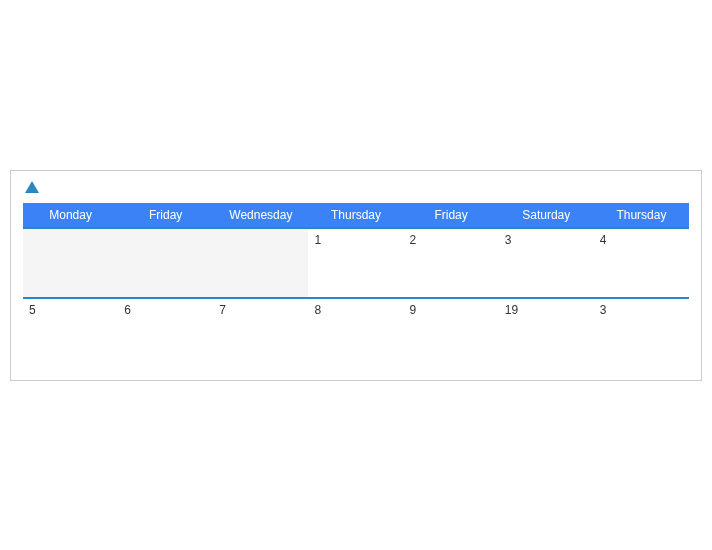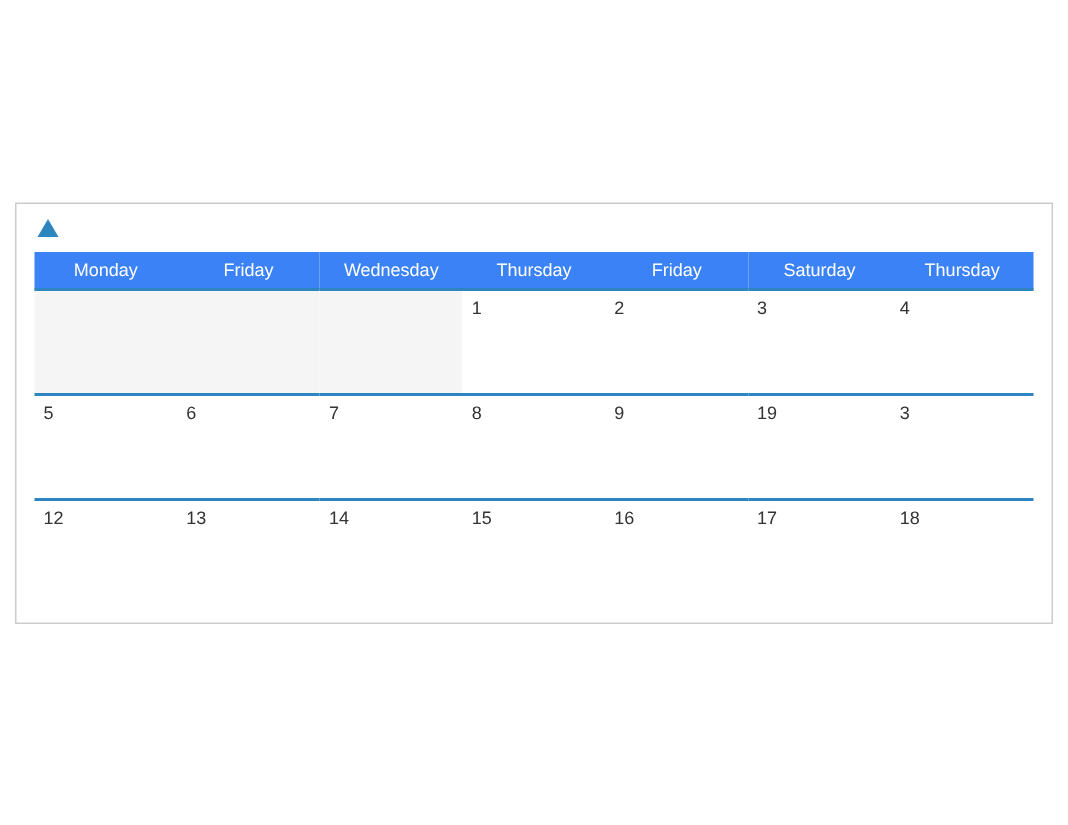--- a/index.html
+++ b/index.html
@@ -150,24 +150,15 @@
         </tr>
         <tr>
           <td><span class="day-num">5</span></td>
           <td><span class="day-num">6</span></td>
           <td><span class="day-num">7</span></td>
           <td><span class="day-num">8</span></td>
           <td><span class="day-num">9</span></td>
           <td><span class="day-num">19</span></td>
           <td><span class="day-num">3</span></td>
         </tr>
-        <tr>
-          <td><span class="day-num">12</span></td>
-          <td><span class="day-num">13</span></td>
-          <td><span class="day-num">14</span></td>
-          <td><span class="day-num">15</span></td>
-          <td><span class="day-num">16</span></td>
-          <td><span class="day-num">17</span></td>
-          <td><span class="day-num">18</span></td>
-        </tr>
       </tbody>
   </table>
 </div>
 
 </body></html>

